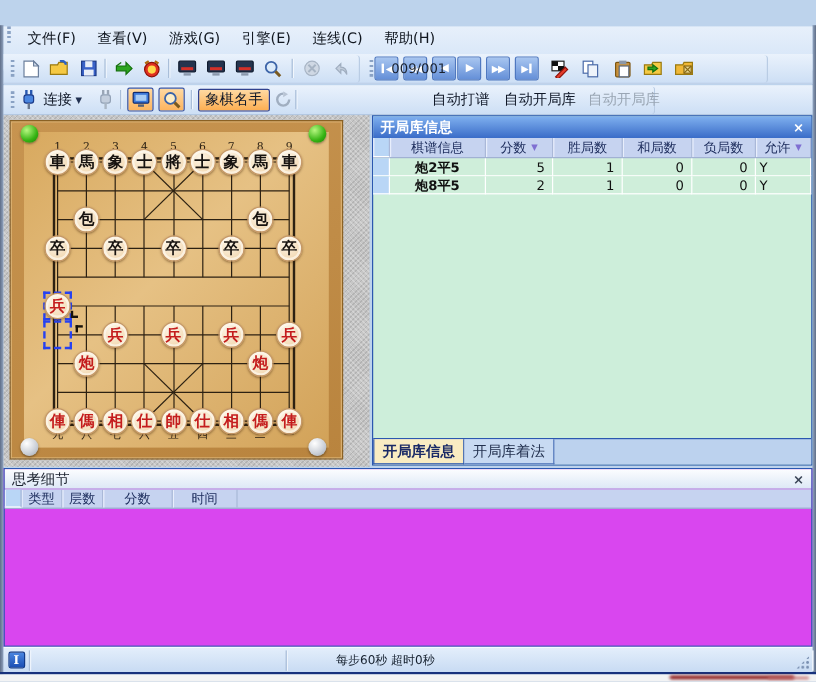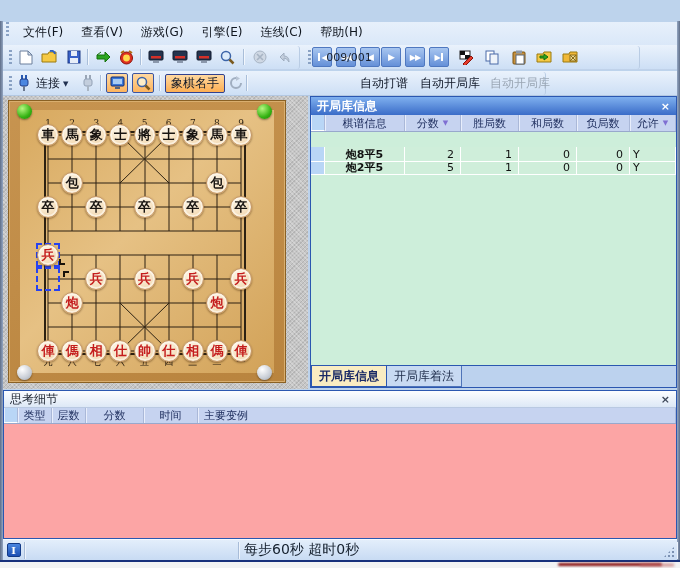--- a/index.html
+++ b/index.html
@@ -89,30 +89,30 @@
   .gut{background:#b9d6f6;border-bottom:1px solid #fff;border-right:1px solid #9db8dc;}
   .c-center{justify-content:center;font-weight:bold;}
   .c-right{justify-content:flex-end;padding-right:6px;}
   .c-left{justify-content:flex-start;padding-left:3px;}
   .tabstrip{position:absolute;left:0;right:0;bottom:0;height:22px;background:#bcd2ee;border-top:1px solid #2b57b0;display:flex;align-items:stretch;}
   .tab{font-size:12px;display:flex;align-items:center;padding:0 7px;border:1px solid #4f74b8;border-top:none;cursor:default;}
   .tab.active{background:#f9ecc2;color:#1a2a66;font-weight:bold;border-color:#2b57b0;}
   .tab.inactive{background:#c8daf2;color:#22304e;border-left:none;}
 
   
-  .think-panel{position:absolute;left:3px;top:390px;width:674px;height:149px;border:1px solid #2b57b0;background:#fca5a5;}
+  .think-panel{position:absolute;left:3px;top:390px;width:674px;height:149px;border:1px solid #2b57b0;background:#d946ef;}
   .ttitle{position:absolute;left:0;top:0;right:0;height:17px;background:linear-gradient(#fcfdff,#dde8f6);border-bottom:1px solid #b9c9e2;color:#1c2330;font-size:12px;display:flex;align-items:center;padding:0 6px;}
   .ttitle .x{margin-left:auto;color:#3c4658;font-size:11px;font-weight:bold;}
 
   
   .statusbar{position:absolute;left:3px;top:539px;width:674px;height:21px;background:linear-gradient(#e3eefb,#c8dbf3);border-top:1px solid #f8fbff;display:flex;align-items:center;}
   .sseg{height:17px;border-right:1px solid #a8bcd8;box-shadow:1px 0 0 #eef4fc;display:flex;align-items:center;}
   .s1{width:22px;justify-content:center;}
   .s2{width:214px;}
-  .s3{flex:1;padding-left:5px;font-size:14px;color:#15202e;}
+  .s3{flex:1;padding-left:5px;font-size:10px;color:#15202e;margin-left:36px;}
   .info-ic{width:14px;height:14px;background:linear-gradient(#4a86e0,#1c4fb4);border:1px solid #123a88;border-radius:2px;color:#fff;font-size:10px;font-weight:bold;display:flex;align-items:center;justify-content:center;font-family:"DejaVu Serif",serif;}
   .sizegrip{position:absolute;right:2px;bottom:2px;width:12px;height:12px;
     background-image:radial-gradient(circle at 2px 2px,#7a90b2 1px,transparent 1.3px);
     background-size:4px 4px;clip-path:polygon(100% 0,100% 100%,0 100%);}
 </style>
 </head>
 <body>
 
 <div class="win">
 
@@ -454,21 +454,21 @@
           <span>和局数</span>
         </div>
       <div>
           <span>负局数</span>
         </div>
       <div>
           <span>允许</span>
           <span class="sort">▼</span>
         </div>
     </div>
-    <div class="trow" style="top:35px;height:15px;grid-template-columns:14px 80px 56px 58px 58px 53px 1fr;margin-top:28px;">
+    <div class="trow" style="top:35px;height:15px;grid-template-columns:14px 80px 56px 58px 58px 53px 1fr;">
       <div class="gut"></div>
       <div class="c-center">炮2平5</div>
       <div class="c-right">5</div>
       <div class="c-right">1</div>
       <div class="c-right">0</div>
       <div class="c-right">0</div>
       <div class="c-left">Y</div>
     </div>
     <div class="trow" style="top:50px;height:15px;grid-template-columns:14px 80px 56px 58px 58px 53px 1fr;">
       <div class="gut"></div>
@@ -501,23 +501,20 @@
         </div>
       <div>
           <span>层数</span>
         </div>
       <div>
           <span>分数</span>
         </div>
       <div>
           <span>时间</span>
         </div>
-      <div style="justify-content:flex-start;padding-left:6px;">
-          <span>主要变例</span>
-        </div>
     </div>
   </div>
 
   <div class="statusbar">
     <div class="sseg s1">
       <span class="info-ic">I</span>
     </div>
     <div class="sseg s2"></div>
     <div class="sseg s3" style="border-right:none;">每步60秒  超时0秒</div>
     <div class="sizegrip"></div>

